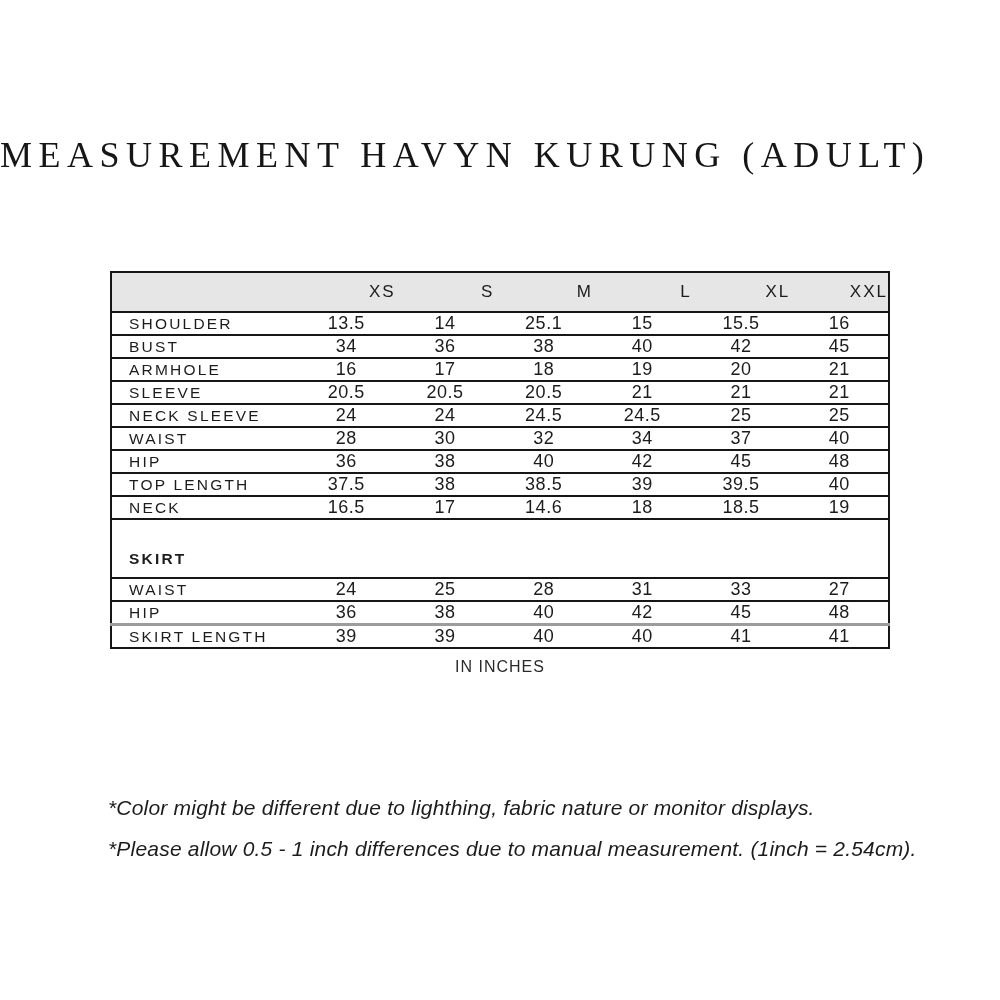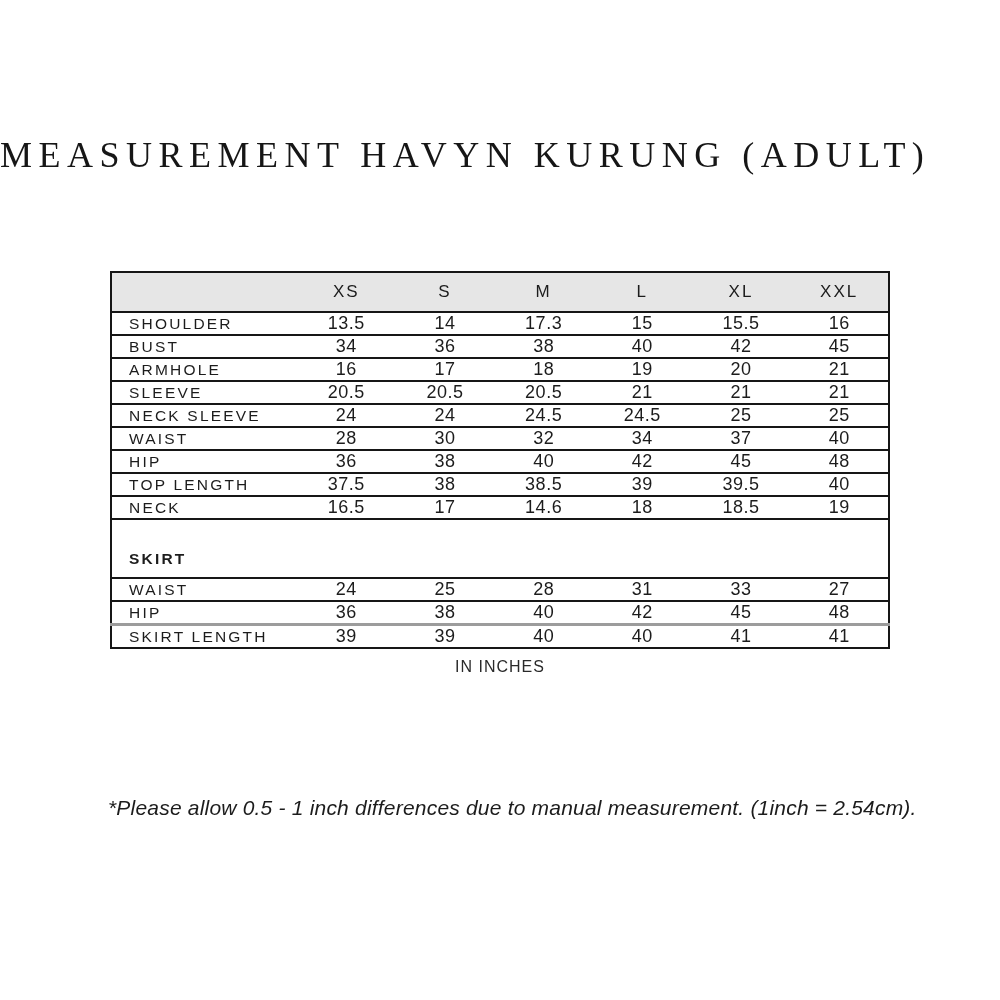--- a/index.html
+++ b/index.html
@@ -38,21 +38,21 @@
     width: 780px;
     border: 2px solid #161616;
   }
   col.label-col { width: 186px; }
   thead th {
     height: 38px;
     background: #e6e6e6;
     font-weight: 400;
     font-size: 17px;
     letter-spacing: 2px;
-    text-align: center;
+    text-align: right;
     border-bottom: 2px solid #161616;
     padding: 0;
   }
   tbody tr { border-top: 2px solid #161616; }
   tbody tr.first { border-top: none; }
   tbody tr.measure-row { height: 14px; }
   th.rowlabel {
     text-align: left;
     font-weight: 400;
     font-size: 15.5px;
@@ -119,21 +119,21 @@
           <th>L</th>
           <th>XL</th>
           <th>XXL</th>
         </tr>
     </thead>
     <tbody>
         <tr class="measure-row first">
           <th class="rowlabel">SHOULDER</th>
           <td class="val">13.5</td>
           <td class="val">14</td>
-          <td class="val">17.3</td>
+          <td class="val">25.1</td>
           <td class="val">15</td>
           <td class="val">15.5</td>
           <td class="val">16</td>
         </tr>
         <tr class="measure-row">
           <th class="rowlabel">BUST</th>
           <td class="val">34</td>
           <td class="val">36</td>
           <td class="val">38</td>
           <td class="val">40</td>
@@ -232,14 +232,15 @@
           <td class="val">40</td>
           <td class="val">41</td>
           <td class="val">41</td>
         </tr>
       </tbody>
   </table>
   <div class="unit-note">IN INCHES</div>
 </div>
 
 <div class="footnotes">
+  <p class="footnote">*Color might be different due to lighthing, fabric nature or monitor displays.</p>
   <p class="footnote">*Please allow 0.5 - 1 inch differences due to manual measurement. (1inch = 2.54cm).</p>
 </div>
 
 </body></html>

